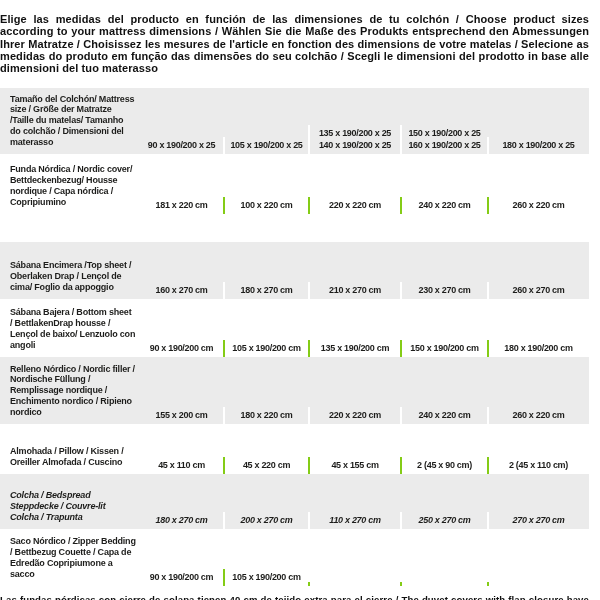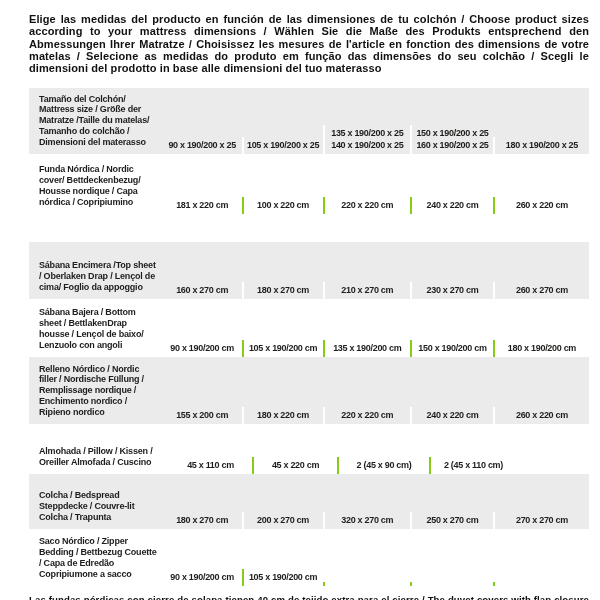--- a/index.html
+++ b/index.html
@@ -1,20 +1,20 @@
 <!DOCTYPE html>
 <html><head>
 <meta charset="utf-8">
 <style>
   html,body{margin:0;padding:0;}
   body{
     width:600px;height:600px;overflow:hidden;background:#ffffff;
     font-family:"Liberation Sans", sans-serif;color:#1d1d1b;
   }
-  .page{box-sizing:border-box;width:600px;height:600px;padding:13px 11px 8px 29px;}
+  .page{box-sizing:border-box;width:600px;height:600px;padding:13px 11px 8px 0;}
   .note{
     font-size:11px;font-weight:bold;line-height:1.12;
     text-align:justify;letter-spacing:0.1px;margin:0;color:#111111;
   }
   .note.bottom{font-size:9.6px;line-height:1.22;margin-top:8px;}
   .size-table{margin-top:13px;}
   .row{display:flex;align-items:flex-end;}
   .row.shaded{background:#ebebeb;}
   .cell{box-sizing:border-box;}
   .label{
@@ -33,21 +33,21 @@
   .cell:nth-child(5){width:87px;}
   .cell:nth-child(6){width:101px;}
   .val + .val{border-left:2px solid #84cc16;}
   .row.shaded .val + .val{border-left:2px solid #ffffff;}
   .row:nth-child(1){min-height:59px;}
   .row:nth-child(2){min-height:60px;}
   .row:nth-child(3){min-height:57px;margin-top:28px;}
   .row:nth-child(4){min-height:58px;}
   .row:nth-child(5){min-height:67px;}
   .row:nth-child(6){min-height:50px;}
-  .row:nth-child(7){min-height:55px;}
+  .row:nth-child(7){min-height:55px;font-style:italic;}
   .row:nth-child(8){min-height:57px;}
 </style>
 </head>
 <body>
 
 <div class="page">
   <p class="note top">Elige las medidas del producto en función de las dimensiones de tu colchón / Choose product sizes according to your mattress dimensions / Wählen Sie die Maße des Produkts entsprechend den Abmessungen Ihrer Matratze / Choisissez les mesures de l'article en fonction des dimensions de votre matelas / Selecione as medidas do produto em função das dimensões do seu colchão / Scegli le dimensioni del prodotto in base alle dimensioni del tuo materasso</p>
   <div class="size-table">
       <div class="row shaded">
         <div class="cell label">Tamaño del Colchón/ Mattress size / Größe der Matratze /Taille du matelas/ Tamanho do colchão / Dimensioni del materasso</div>
@@ -88,28 +88,29 @@
         <div class="cell val">155 x 200 cm</div>
         <div class="cell val">180 x 220 cm</div>
         <div class="cell val">220 x 220 cm</div>
         <div class="cell val">240 x 220 cm</div>
         <div class="cell val">260 x 220 cm</div>
       </div>
       <div class="row">
         <div class="cell label">Almohada / Pillow / Kissen / Oreiller Almofada / Cuscino</div>
         <div class="cell val">45 x 110 cm</div>
         <div class="cell val">45 x 220 cm</div>
+        <div class="cell val">45 x 155 cm</div>
         <div class="cell val">2 (45 x 90 cm)</div>
         <div class="cell val">2 (45 x 110 cm)</div>
       </div>
       <div class="row shaded">
         <div class="cell label">Colcha / Bedspread Steppdecke / Couvre-lit Colcha / Trapunta</div>
         <div class="cell val">180 x 270 cm</div>
         <div class="cell val">200 x 270 cm</div>
-        <div class="cell val">320 x 270 cm</div>
+        <div class="cell val">110 x 270 cm</div>
         <div class="cell val">250 x 270 cm</div>
         <div class="cell val">270 x 270 cm</div>
       </div>
       <div class="row">
         <div class="cell label">Saco Nórdico / Zipper Bedding / Bettbezug Couette / Capa de Edredão Copripiumone a sacco</div>
         <div class="cell val">90 x 190/200 cm</div>
         <div class="cell val">105 x 190/200 cm</div>
         <div class="cell val"></div>
         <div class="cell val"></div>
         <div class="cell val"></div>

